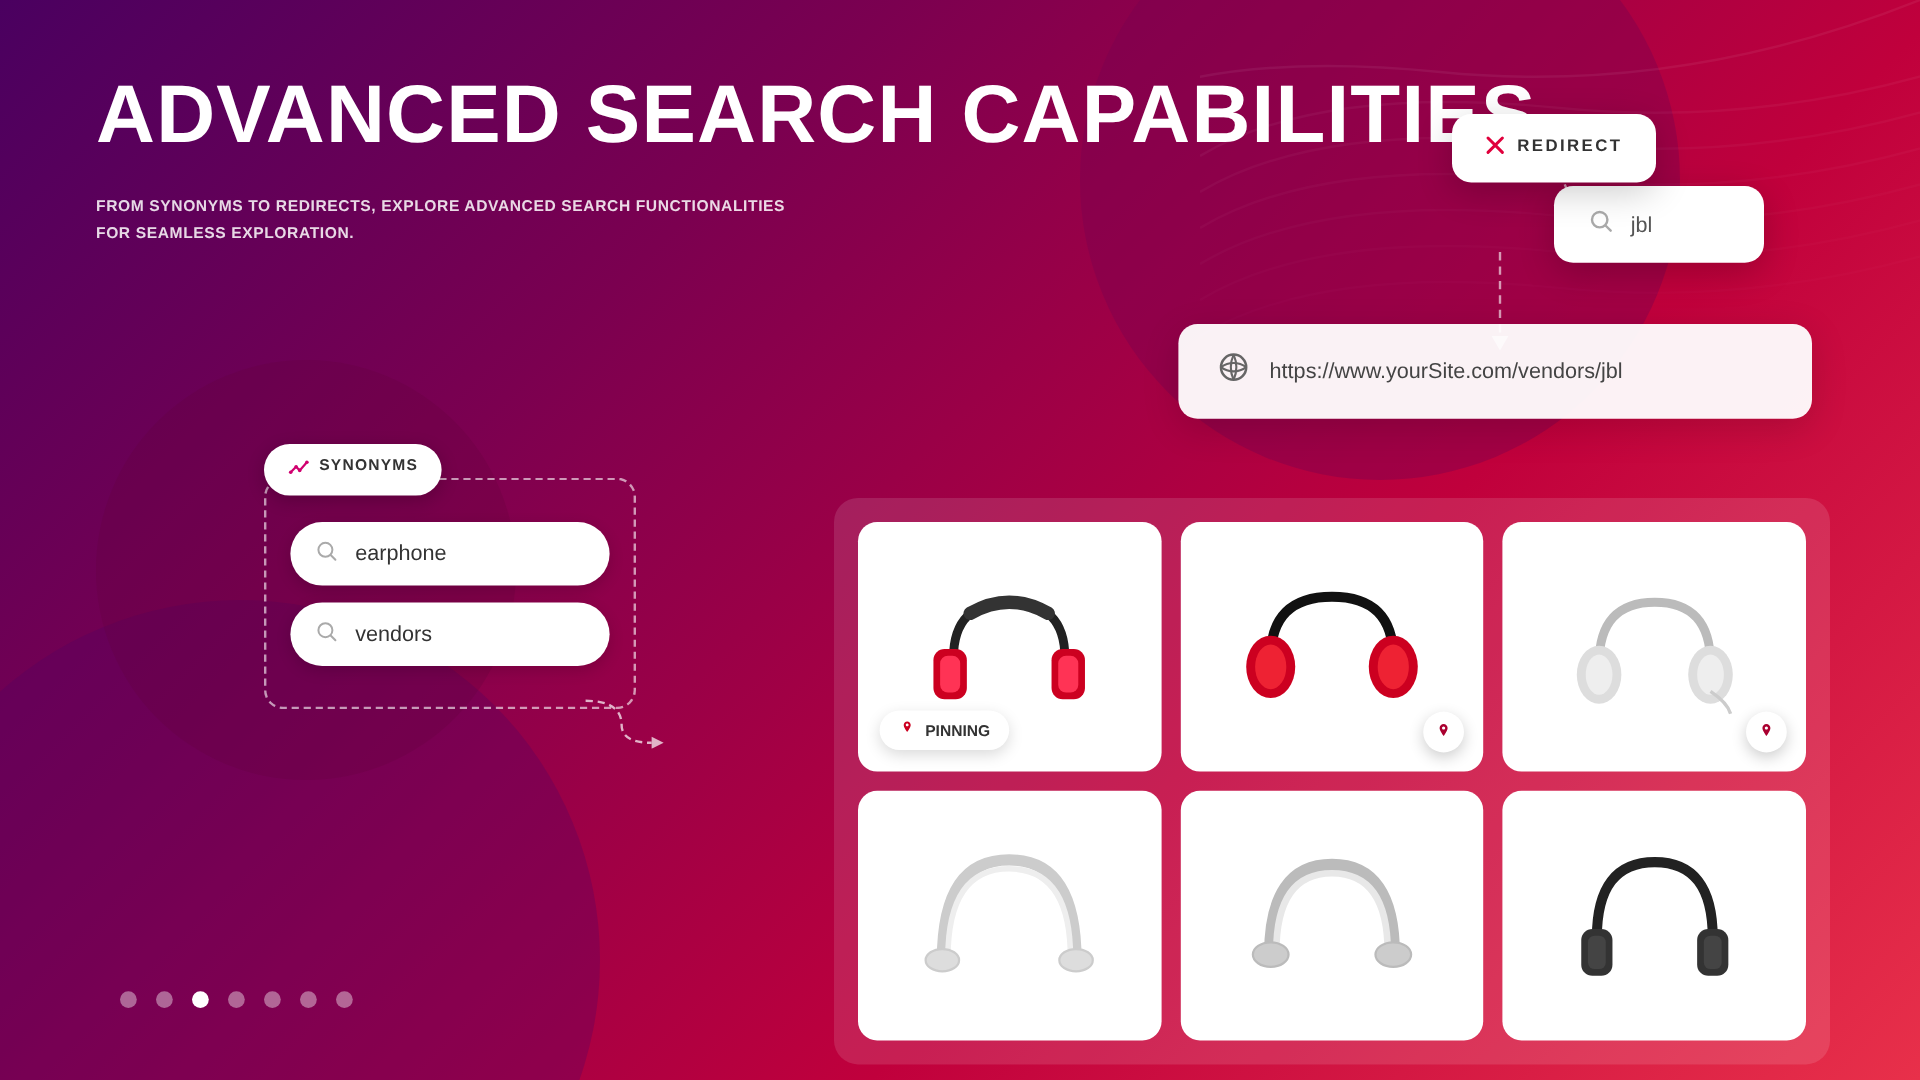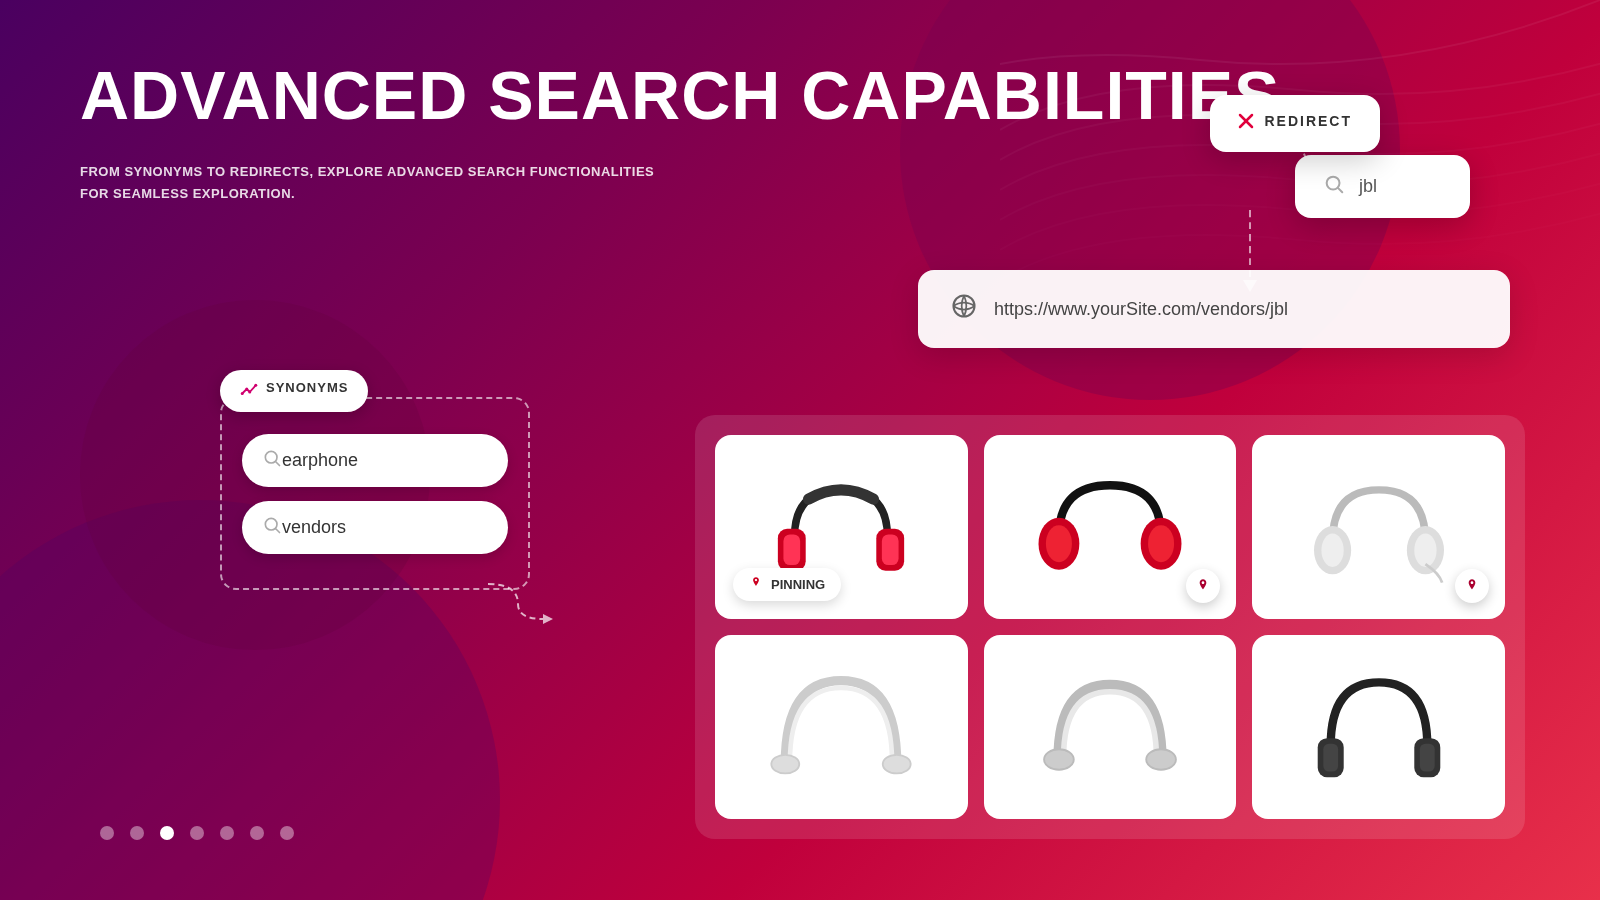--- a/index.html
+++ b/index.html
@@ -117,21 +117,21 @@
       border-radius: 16px;
       padding: 20px 20px 20px 20px;
       margin-top: -15px;
       padding-top: 35px;
       position: relative;
     }
 
     .search-item {
       display: flex;
       align-items: center;
-      gap: 0;
+      gap: 14px;
       background: white;
       border-radius: 30px;
       padding: 14px 20px;
       margin-bottom: 14px;
       box-shadow: 0 4px 12px rgba(0,0,0,0.15);
     }
 
     .search-item:last-child {
       margin-bottom: 0;
     }
@@ -226,21 +226,21 @@
       position: absolute;
       top: 270px;
       right: 90px;
       background: rgba(255,255,255,0.95);
       border-radius: 16px;
       padding: 22px 32px;
       display: flex;
       align-items: center;
       gap: 16px;
       box-shadow: 0 8px 30px rgba(0,0,0,0.15);
-      width: 592px;
+      width: 528px;
       z-index: 8;
     }
 
     .globe-icon {
       font-size: 24px;
       color: #555;
     }
 
     .url-text {
       font-size: 18px;
@@ -264,21 +264,21 @@
       gap: 16px;
     }
 
     .product-card {
       background: white;
       border-radius: 16px;
       padding: 20px;
       display: flex;
       align-items: center;
       justify-content: center;
-      height: 184px;
+      height: 208px;
       position: relative;
       overflow: hidden;
     }
 
     
     .pinning-badge {
       position: absolute;
       bottom: 18px;
       left: 18px;
       background: white;

